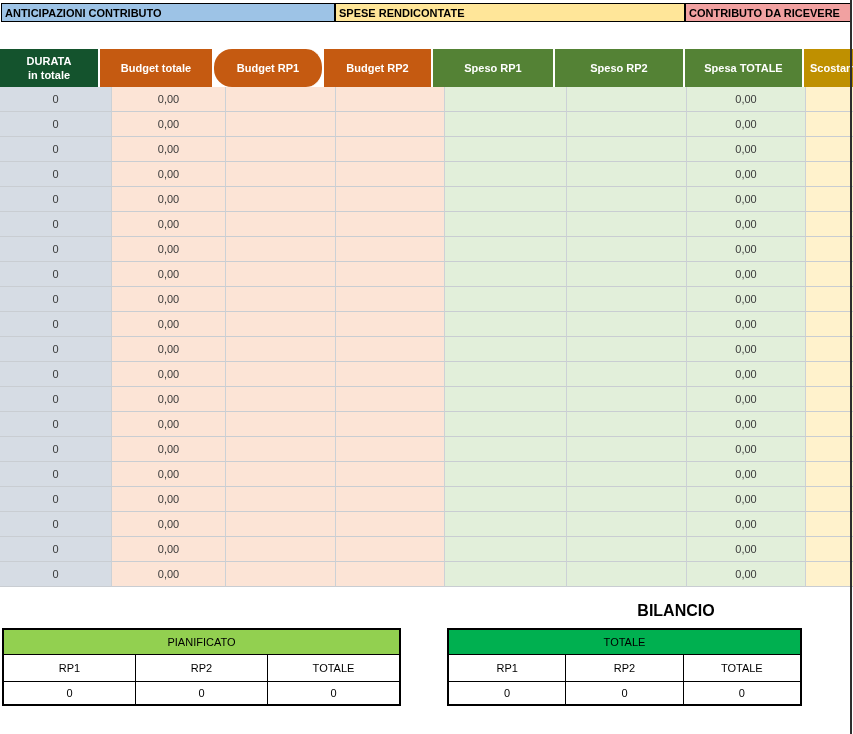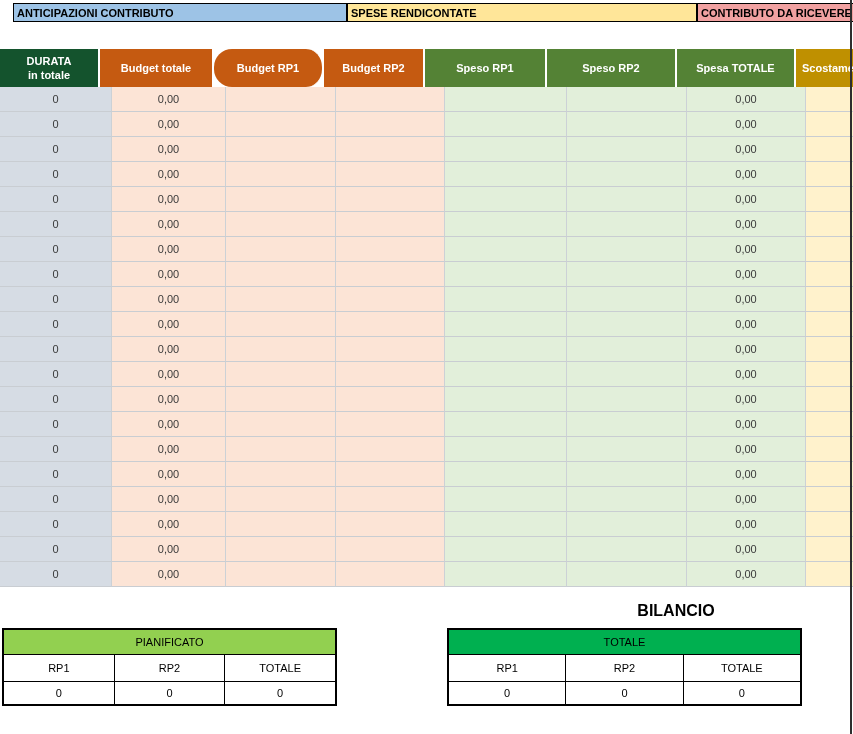--- a/index.html
+++ b/index.html
@@ -2,21 +2,21 @@
 <html><head>
 <meta charset="utf-8">
 <style>
   html,body{margin:0;padding:0;background:#ffffff;}
   body{font-family:"Liberation Sans", sans-serif;}
   .page{position:relative;width:853px;height:734px;background:#fff;overflow:hidden;}
 
   
   .band{position:absolute;top:3px;height:19px;box-sizing:border-box;border:1px solid #000;
         display:flex;align-items:center;padding-left:3px;font-weight:bold;font-size:11px;
-        color:#000;white-space:nowrap;overflow:hidden;letter-spacing:0px;margin-left:12px;}
+        color:#000;white-space:nowrap;overflow:hidden;letter-spacing:0px;}
 
   
   .mtable{position:absolute;left:0;top:49px;width:853px;overflow:hidden;}
   .mhead{display:flex;height:38px;}
   .hcell{flex:0 0 auto;box-sizing:border-box;border-right:2px solid #fff;color:#fff;
          font-weight:bold;font-size:11px;display:flex;flex-direction:column;
          align-items:center;justify-content:center;line-height:14px;overflow:hidden;}
   .hcell.clipped{align-items:flex-start;padding-left:6px;white-space:nowrap;}
   .mrow{display:flex;height:25px;}
   .mcell{flex:0 0 auto;box-sizing:border-box;border-right:1px solid #ccd1d6;border-bottom:1px solid #c9cdd2;
@@ -52,21 +52,21 @@
         <div class="hcell" style="width: 100px; background: #14532d; align-items: center;">
           <div>DURATA</div>
           <div>in totale</div>
         </div>
         <div class="hcell" style="width: 114px; background: rgb(197, 90, 17);">
           <div>Budget totale</div>
         </div>
         <div class="hcell" style="width: 110px; background: rgb(197, 90, 17); border-radius: 18px;">
           <div>Budget RP1</div>
         </div>
-        <div class="hcell" style="width: 101px; background: rgb(197, 90, 17);">
+        <div class="hcell" style="width: 109px; background: rgb(197, 90, 17);">
           <div>Budget RP2</div>
         </div>
         <div class="hcell" style="width: 122px; background: rgb(84, 130, 53);">
           <div>Speso RP1</div>
         </div>
         <div class="hcell" style="width: 130px; background: rgb(84, 130, 53);">
           <div>Speso RP2</div>
         </div>
         <div class="hcell" style="width: 119px; background: rgb(84, 130, 53);">
           <div>Spesa TOTALE</div>
@@ -274,21 +274,21 @@
           <div class="mcell" style="width: 122px; background: rgb(226, 239, 218);"></div>
           <div class="mcell" style="width: 120px; background: rgb(226, 239, 218);"></div>
           <div class="mcell" style="width: 119px; background: rgb(226, 239, 218);">0,00</div>
           <div class="mcell" style="width: 120px; background: rgb(255, 242, 204);"></div>
         </div>
       </div>
   </div>
 
   <div class="bilancio-title">BILANCIO</div>
   <div id="btables">
-      <div class="btable" style="left: 2px; width: 335px;">
+      <div class="btable" style="left: 2px; width: 399px;">
         <div class="bt-header" style="background: rgb(146, 208, 80);">PIANIFICATO</div>
         <div class="bt-row bt-labels">
           <div>RP1</div>
           <div>RP2</div>
           <div>TOTALE</div>
         </div>
         <div class="bt-row bt-values">
           <div>0</div>
           <div>0</div>
           <div>0</div>

